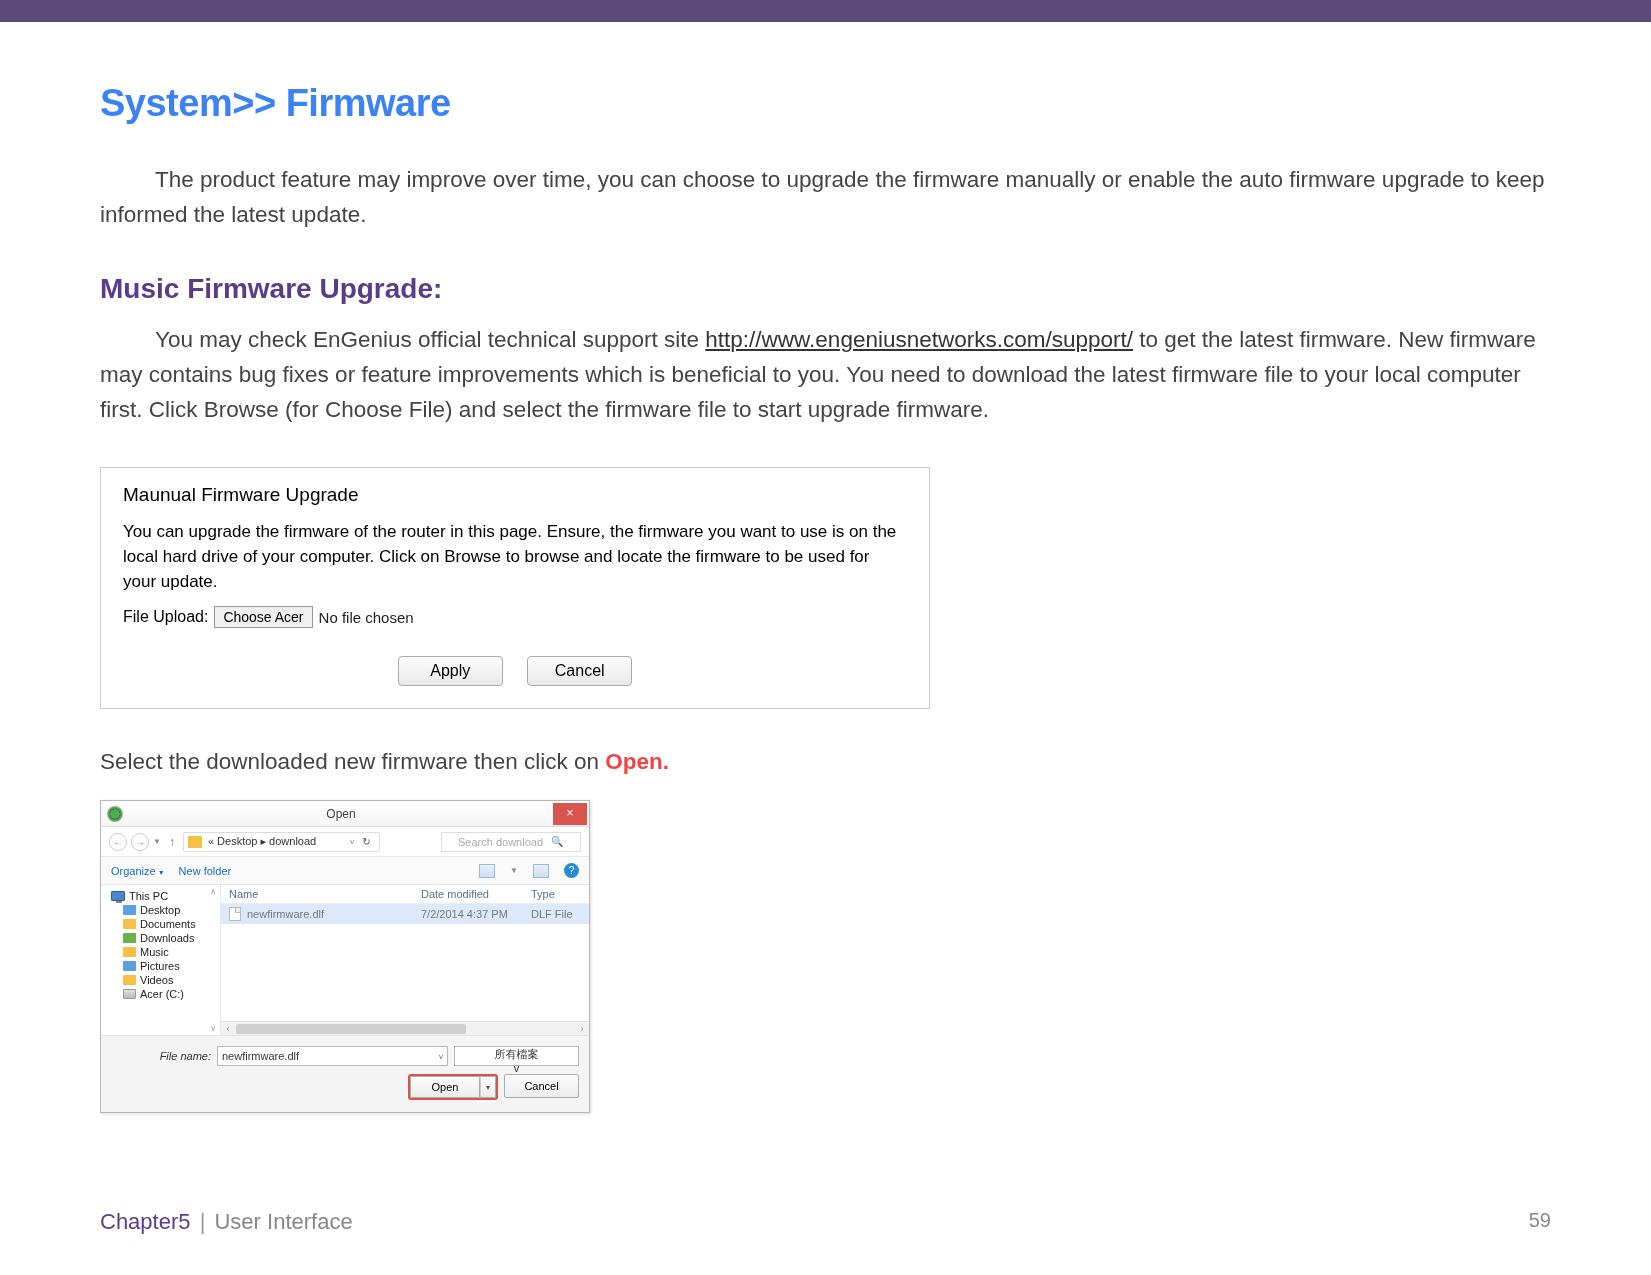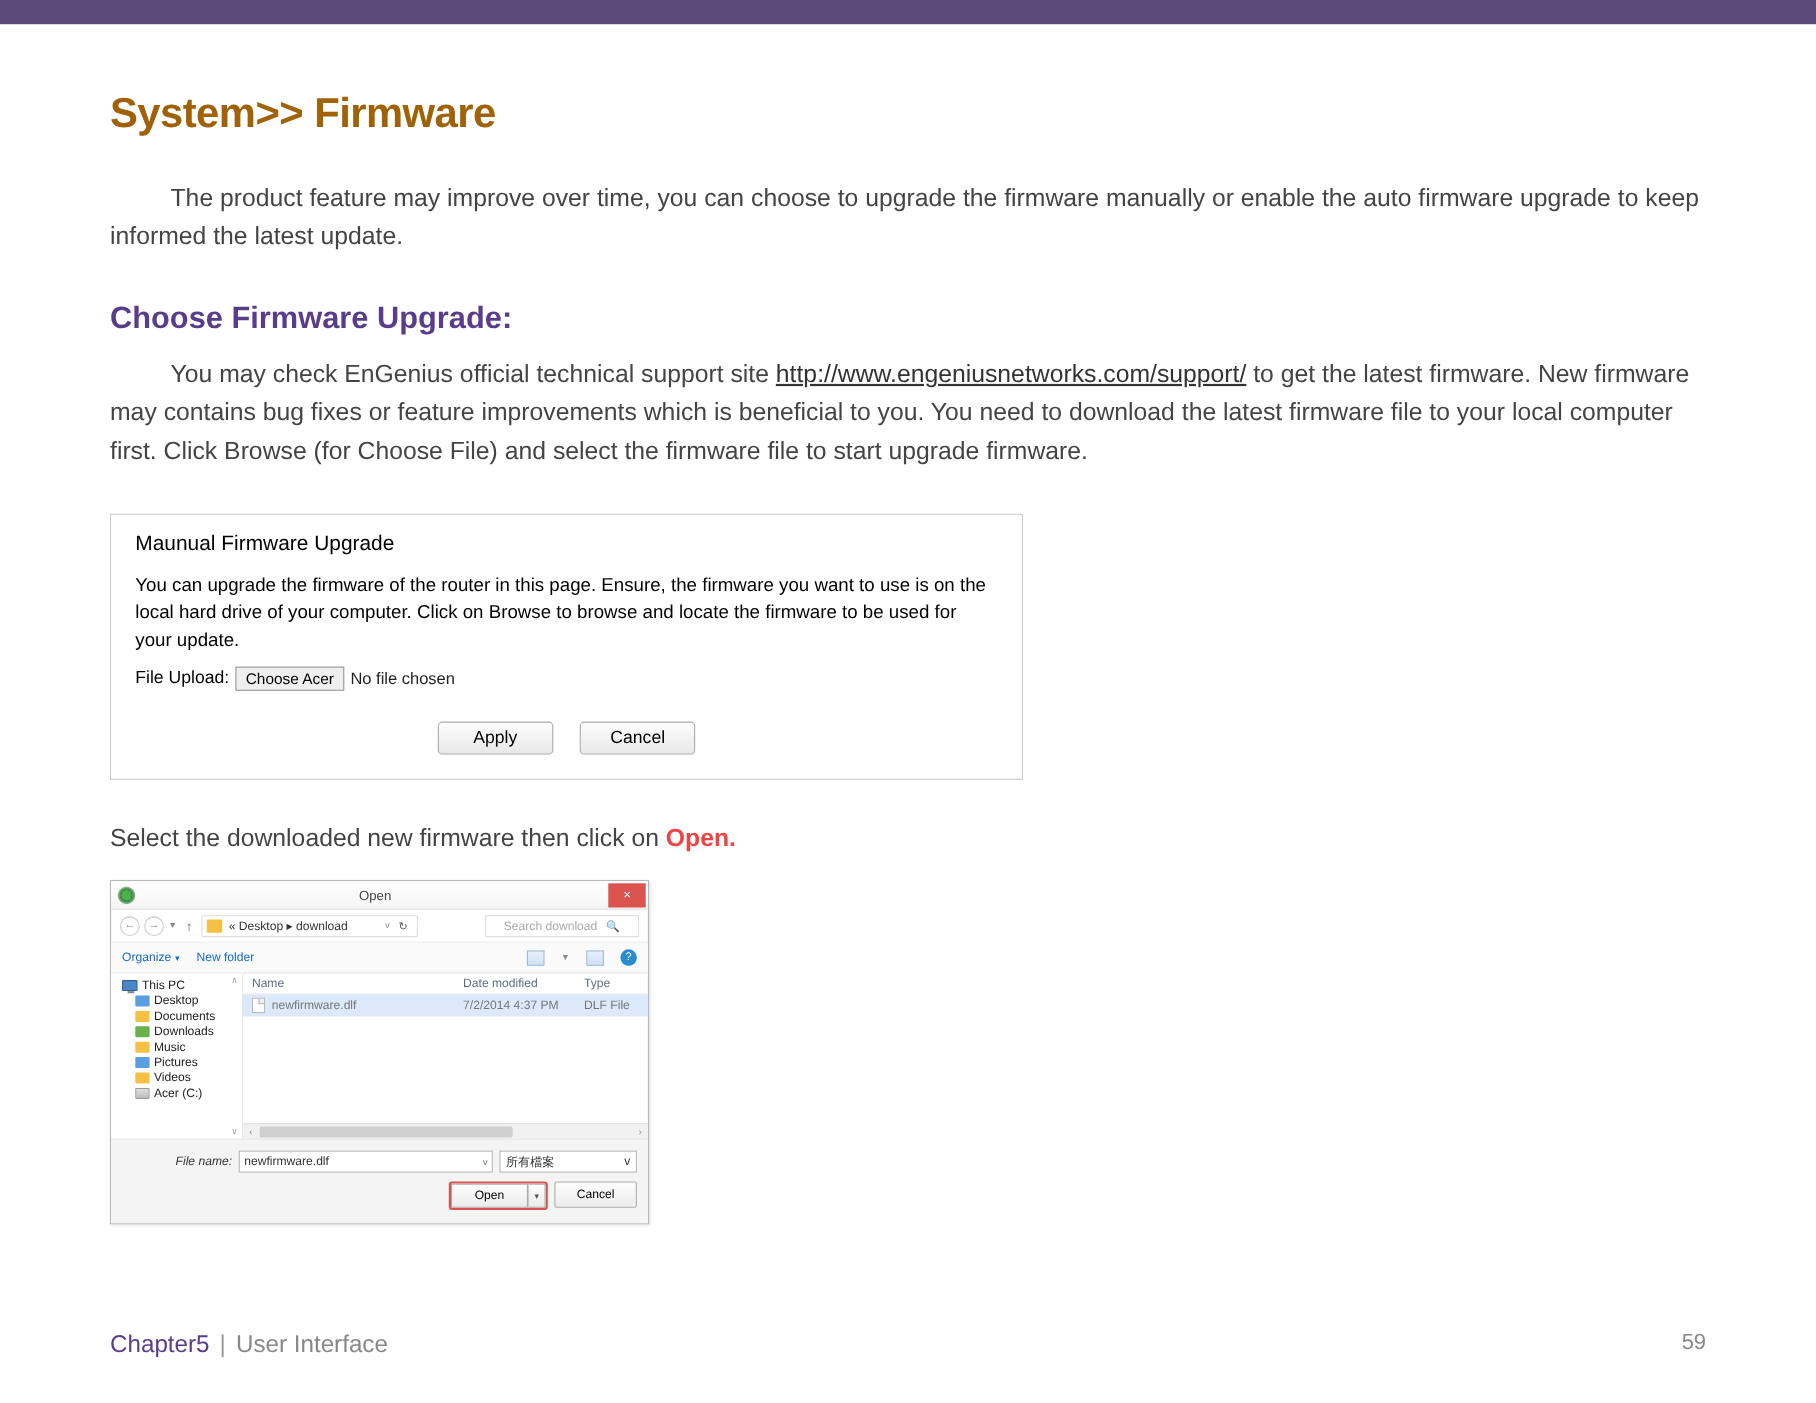--- a/index.html
+++ b/index.html
@@ -13,21 +13,21 @@
   }
   .top-bar {
     width: 100%;
     height: 22px;
     background: #5c4a7a;
   }
   .content {
     padding: 60px 100px 0 100px;
   }
   h1.page-title {
-    color: #a16207;
+    color: #3b82f6;
     font-size: 38px;
     font-weight: 700;
     margin-bottom: 38px;
     letter-spacing: -0.5px;
   }
   p.body {
     font-size: 22.5px;
     line-height: 1.55;
     color: #444;
     margin-bottom: 40px;
@@ -182,21 +182,21 @@
   .file-scroll .thumb { height:10px; width:230px; background:#cfcfcf; border-radius:2px; margin-left:1px;}
   .dlg-footer {
     padding: 10px 10px 12px 10px;
     background:#f4f4f4;
     border-top:1px solid #e2e2e2;
   }
   .foot-row1 { display:flex; align-items:center; gap:6px; margin-bottom:8px;}
   .foot-row1 .lbl { width:100px; text-align:right; font-size:11px; color:#333;font-style:italic;}
   .fn-box { flex:1; border:1px solid #b8b8b8; background:#fff; height:20px; padding:0 4px; font-size:11px; display:flex; align-items:center; justify-content:space-between;}
   .fn-box .dd { font-size:8px; color:#666;}
-  .filter-box { width:125px; border:1px solid #b8b8b8; background:#fff; height:20px; padding:0 5px; font-size:11px; display:flex; align-items:center; justify-content:space-between;}
+  .filter-box { width:125px; border:1px solid #b8b8b8; background:#fff; height:20px; padding:0 5px; font-size:11px; display:flex; align-items:center; justify-content:space-between;flex-direction:column;}
   .foot-row2 { display:flex; justify-content:flex-end; gap:6px; }
   .open-combo { display:flex; border:2px solid #d9534f; border-radius:3px; overflow:hidden;}
   .open-btn { width:70px; height:22px; font-size:11px; border:1px solid #adadad; background:linear-gradient(#fdfdfd,#ececec); }
   .open-dd { width:16px; border:1px solid #adadad; border-left:1px solid #ccc; background:linear-gradient(#fdfdfd,#ececec); display:flex; align-items:center; justify-content:center; font-size:8px; color:#555;}
   .cancel-btn { width:75px; height:24px; font-size:11px; border:1px solid #adadad; background:linear-gradient(#fdfdfd,#ececec); border-radius:2px;}
 
   .footer {
     position:absolute;
     bottom: 40px;
     left: 100px;
@@ -214,21 +214,21 @@
 </head>
 <body>
 
 <div class="top-bar"></div>
 
 <div class="content">
   <h1 class="page-title">System&gt;&gt; Firmware</h1>
 
   <p class="body"><span class="indent"></span><span>The product feature may improve over time, you can choose to upgrade the firmware manually or enable the auto firmware upgrade to keep informed the latest update.</span></p>
 
-  <h2 class="sub">Choose Firmware Upgrade:</h2>
+  <h2 class="sub">Music Firmware Upgrade:</h2>
 
   <p class="body"><span class="indent"></span><span>You may check EnGenius official technical support site </span><span class="link">http://www.engeniusnetworks.com/support/</span><span> to get  the latest firmware. New firmware may contains bug fixes or feature improvements which is beneficial to you. You need to download the latest firmware file to your local computer first. Click Browse (for Choose File) and select the firmware file to start upgrade firmware.</span></p>
 
   <div class="panel">
     <div class="panel-title">Maunual Firmware Upgrade</div>
     <div class="panel-desc">You can upgrade the firmware of the router in this page. Ensure, the firmware you want to use is on the local hard drive of your computer. Click on Browse to browse and locate the firmware to be used for your update.</div>
     <div class="file-row">
       <span>File Upload:</span>
       <button class="choose-file-btn">Choose Acer</button>
       <span class="no-file">No file chosen</span>

